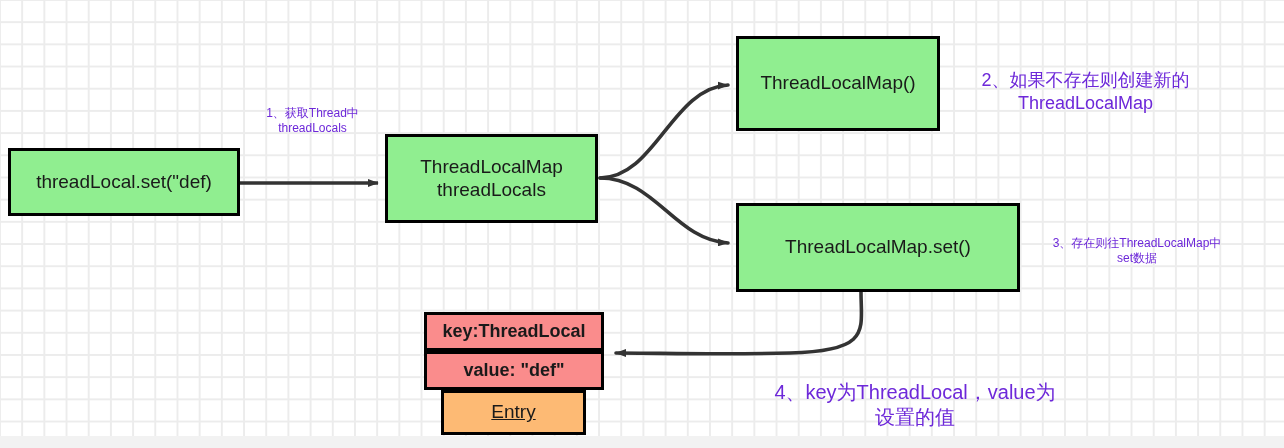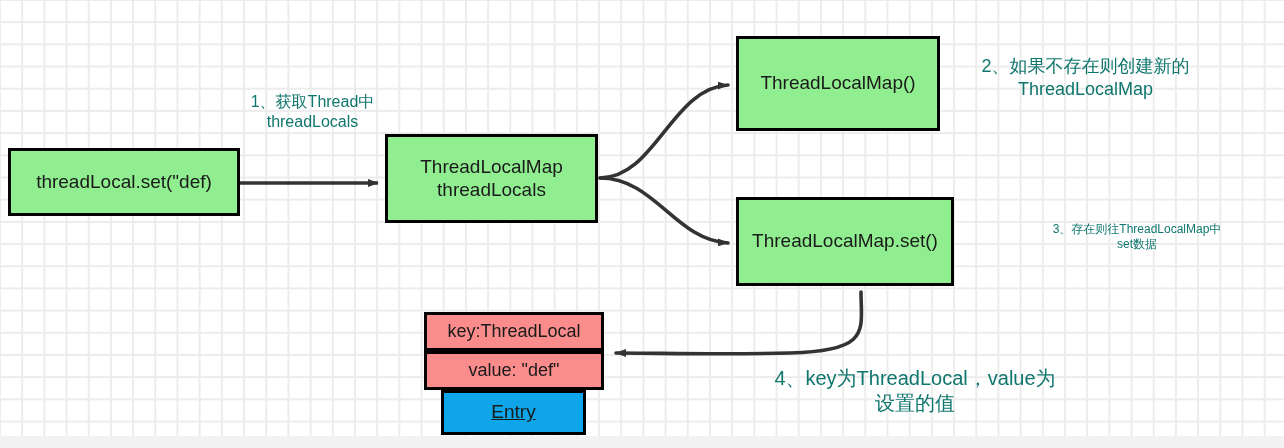--- a/index.html
+++ b/index.html
@@ -44,42 +44,44 @@
     text-align: center;
     color: #1a1a1a;
     line-height: 1.18;
     white-space: pre-line;
   }
   .green {
     background: #90ee90;
   }
   .red-light {
     background: #fa8c8c;
+    font-weight: bold;
   }
   .red-dark {
-    background: #0ea5e9;
+    background: #fdba74;
     text-decoration: underline;
   }
   .label {
     position: absolute;
-    color: #0f766e;
+    color: #6d28d9;
     text-align: center;
     line-height: 1.25;
     white-space: pre-line;
+    margin-top: 14px;
   }
   
   #node-threadlocal-set { left: 8px;   top: 148px; width: 232px; height: 68px;  font-size: 19px; }
   #node-threadlocals    { left: 385px; top: 134px; width: 213px; height: 89px;  font-size: 19px; }
   #node-map-ctor        { left: 736px; top: 36px;  width: 204px; height: 95px;  font-size: 19px; }
-  #node-map-set         { left: 736px; top: 197px; width: 218px; height: 89px;  font-size: 19px; }
+  #node-map-set         { left: 736px; top: 203px; width: 284px; height: 89px;  font-size: 19px; }
   #node-entry-key       { left: 424px; top: 312px; width: 180px; height: 39px;  font-size: 18px; }
   #node-entry-value     { left: 424px; top: 351px; width: 180px; height: 39px;  font-size: 18px; }
   #node-entry-title     { left: 441px; top: 390px; width: 145px; height: 45px;  font-size: 19px; }
   
-  #label-1 { left: 205px; top: 92px;  width: 215px; font-size: 16px; }
+  #label-1 { left: 205px; top: 92px;  width: 215px; font-size: 12px; }
   #label-2 { left: 948px; top: 55px;  width: 275px; font-size: 18px; }
   #label-3 { left: 992px; top: 222px; width: 290px; font-size: 12px; }
   #label-4 { left: 756px; top: 366px; width: 318px; font-size: 20px; }
 </style>
 </head>
 <body>
 
 <div id="canvas"></div>
 
 <svg id="svg-layer" viewBox="0 0 1284 448" xmlns="http://www.w3.org/2000/svg">

